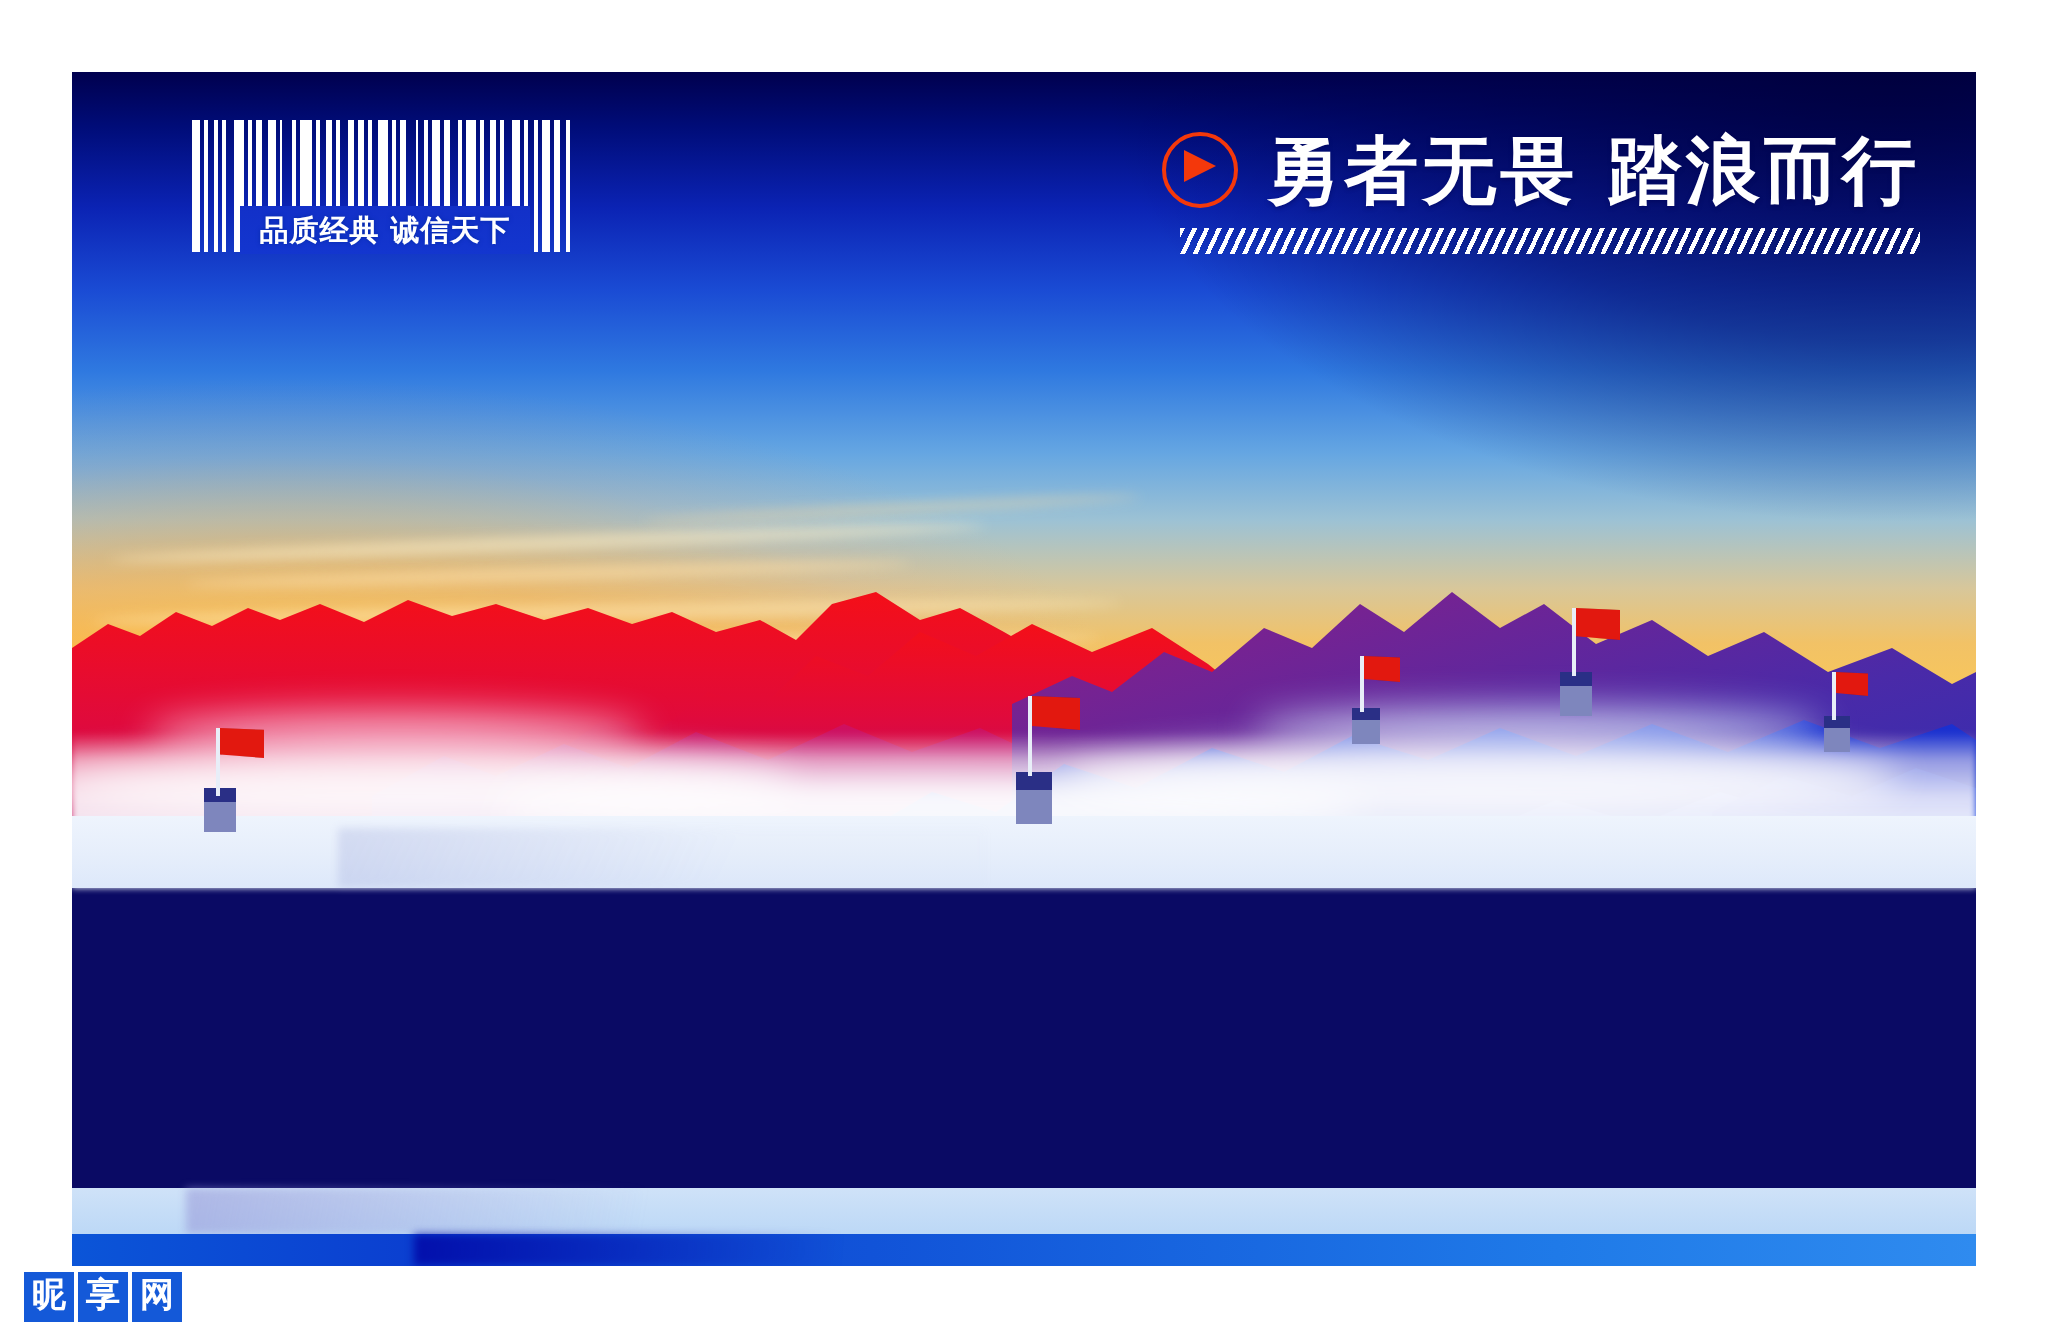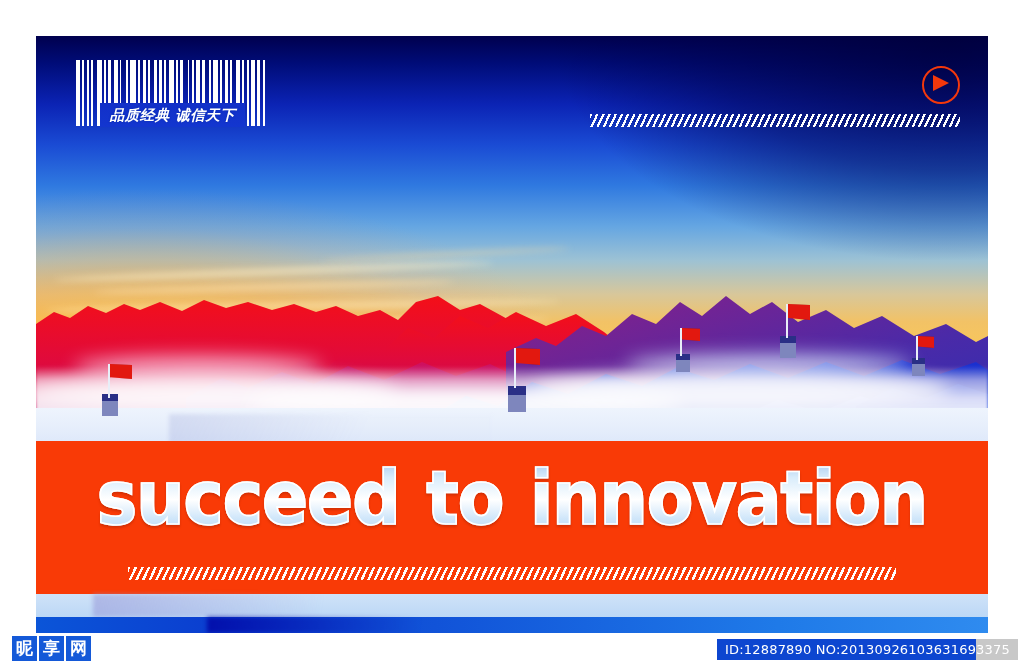--- a/index.html
+++ b/index.html
@@ -94,21 +94,21 @@
   .flag .pole{position:absolute;left:0;top:0;width:2px;background:#e8eef8;}
   .flag .cloth{
     position:absolute;left:2px;top:0;background:#e2180f;
     clip-path:polygon(0 0,100% 6%,100% 100%,0 88%);
     box-shadow:0 0 1px rgba(0,0,0,.25);
   }
   .tower{position:absolute;background:#7e86bd;}
   .tower .cap{position:absolute;left:0;top:0;width:100%;height:34%;background:#2a2f86;}
 
   
-  .barcode{position:absolute;left:40px;top:24px;width:193px;height:66px;font-style:italic;}
+  .barcode{position:absolute;left:60px;top:24px;width:193px;height:66px;}
   .bars{position:absolute;inset:0;display:flex;align-items:flex-start;gap:0;}
   .bars i{display:block;height:100%;background:#ffffff;}
   .barcode-label{
     position:absolute;left:0;right:0;bottom:-1px;height:24px;
     display:flex;align-items:center;justify-content:center;
     color:#ffffff;font-size:14.5px;font-weight:700;letter-spacing:.5px;
     text-shadow:0 0 2px rgba(0,40,160,.8);
     font-family:"DejaVu Sans","Liberation Sans",sans-serif;
   }
   .barcode-label .bcmask{
@@ -371,44 +371,38 @@
           <i style="width: 2px; margin-right: 4px;"></i>
         </div>
       <div class="barcode-label">
         <div class="bcmask"></div>
         <span>品质经典 诚信天下</span>
       </div>
     </div>
 
     <div class="slogan">
       <div class="arrow-badge"></div>
+      <div class="slogan-text">勇者无畏 踏浪而行</div>
     </div>
     <div class="hatch-header"></div>
 
-    <div class="band">
-      <div class="headline">
-        <span class="w">succeed</span><span class="gap"></span><span class="w">to</span><span class="gap"></span><span class="w">innovation</span>
-      </div>
-      <div class="hatch-band"></div>
-    </div>
 
     <div class="strip-pale">
       <div class="wash"></div>
     </div>
     <div class="strip-blue">
       <div class="wash"></div>
     </div>
 
   </div>
 
   <div class="footer">
     <div class="footer-bluewash"></div>
     <div class="footer-left">
       <div class="nipic-logo">
         <b>昵</b>
         <b>享</b>
         <b>网</b>
       </div>
     </div>
-    <div class="footer-right">ID:12887890 NO:20130926103631693375</div>
   </div>
 
 </div>
 
 </body></html>

